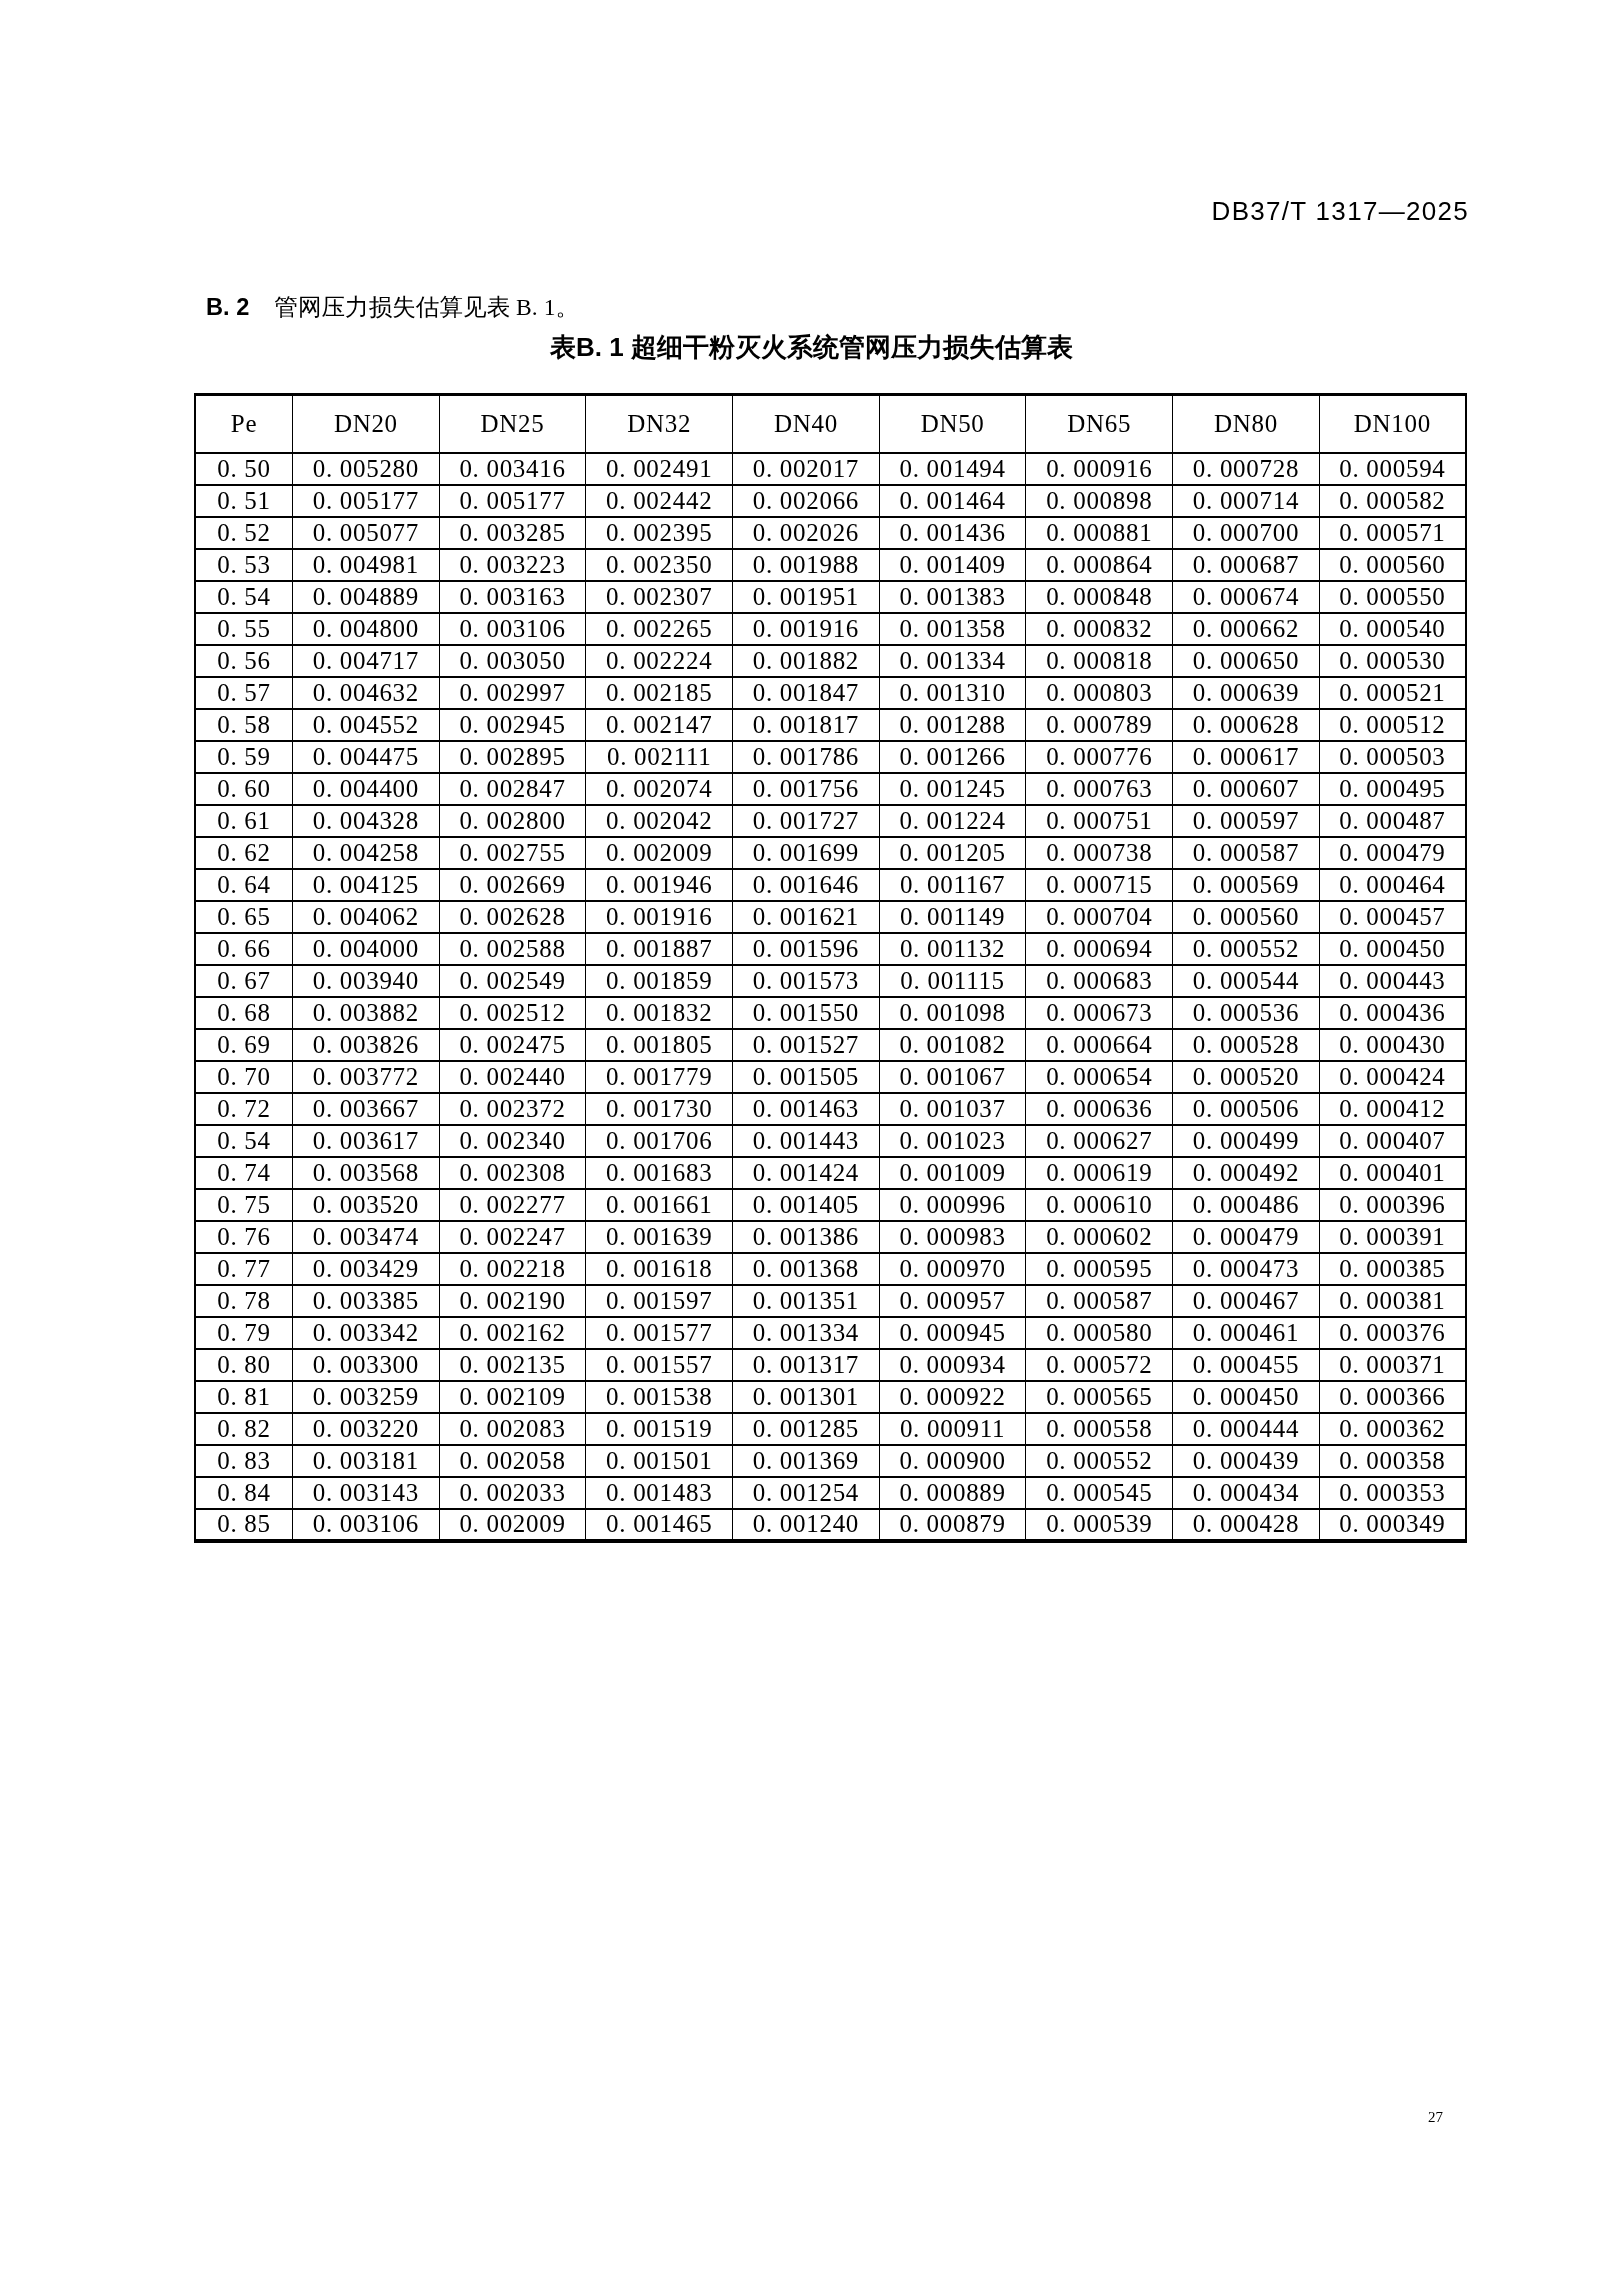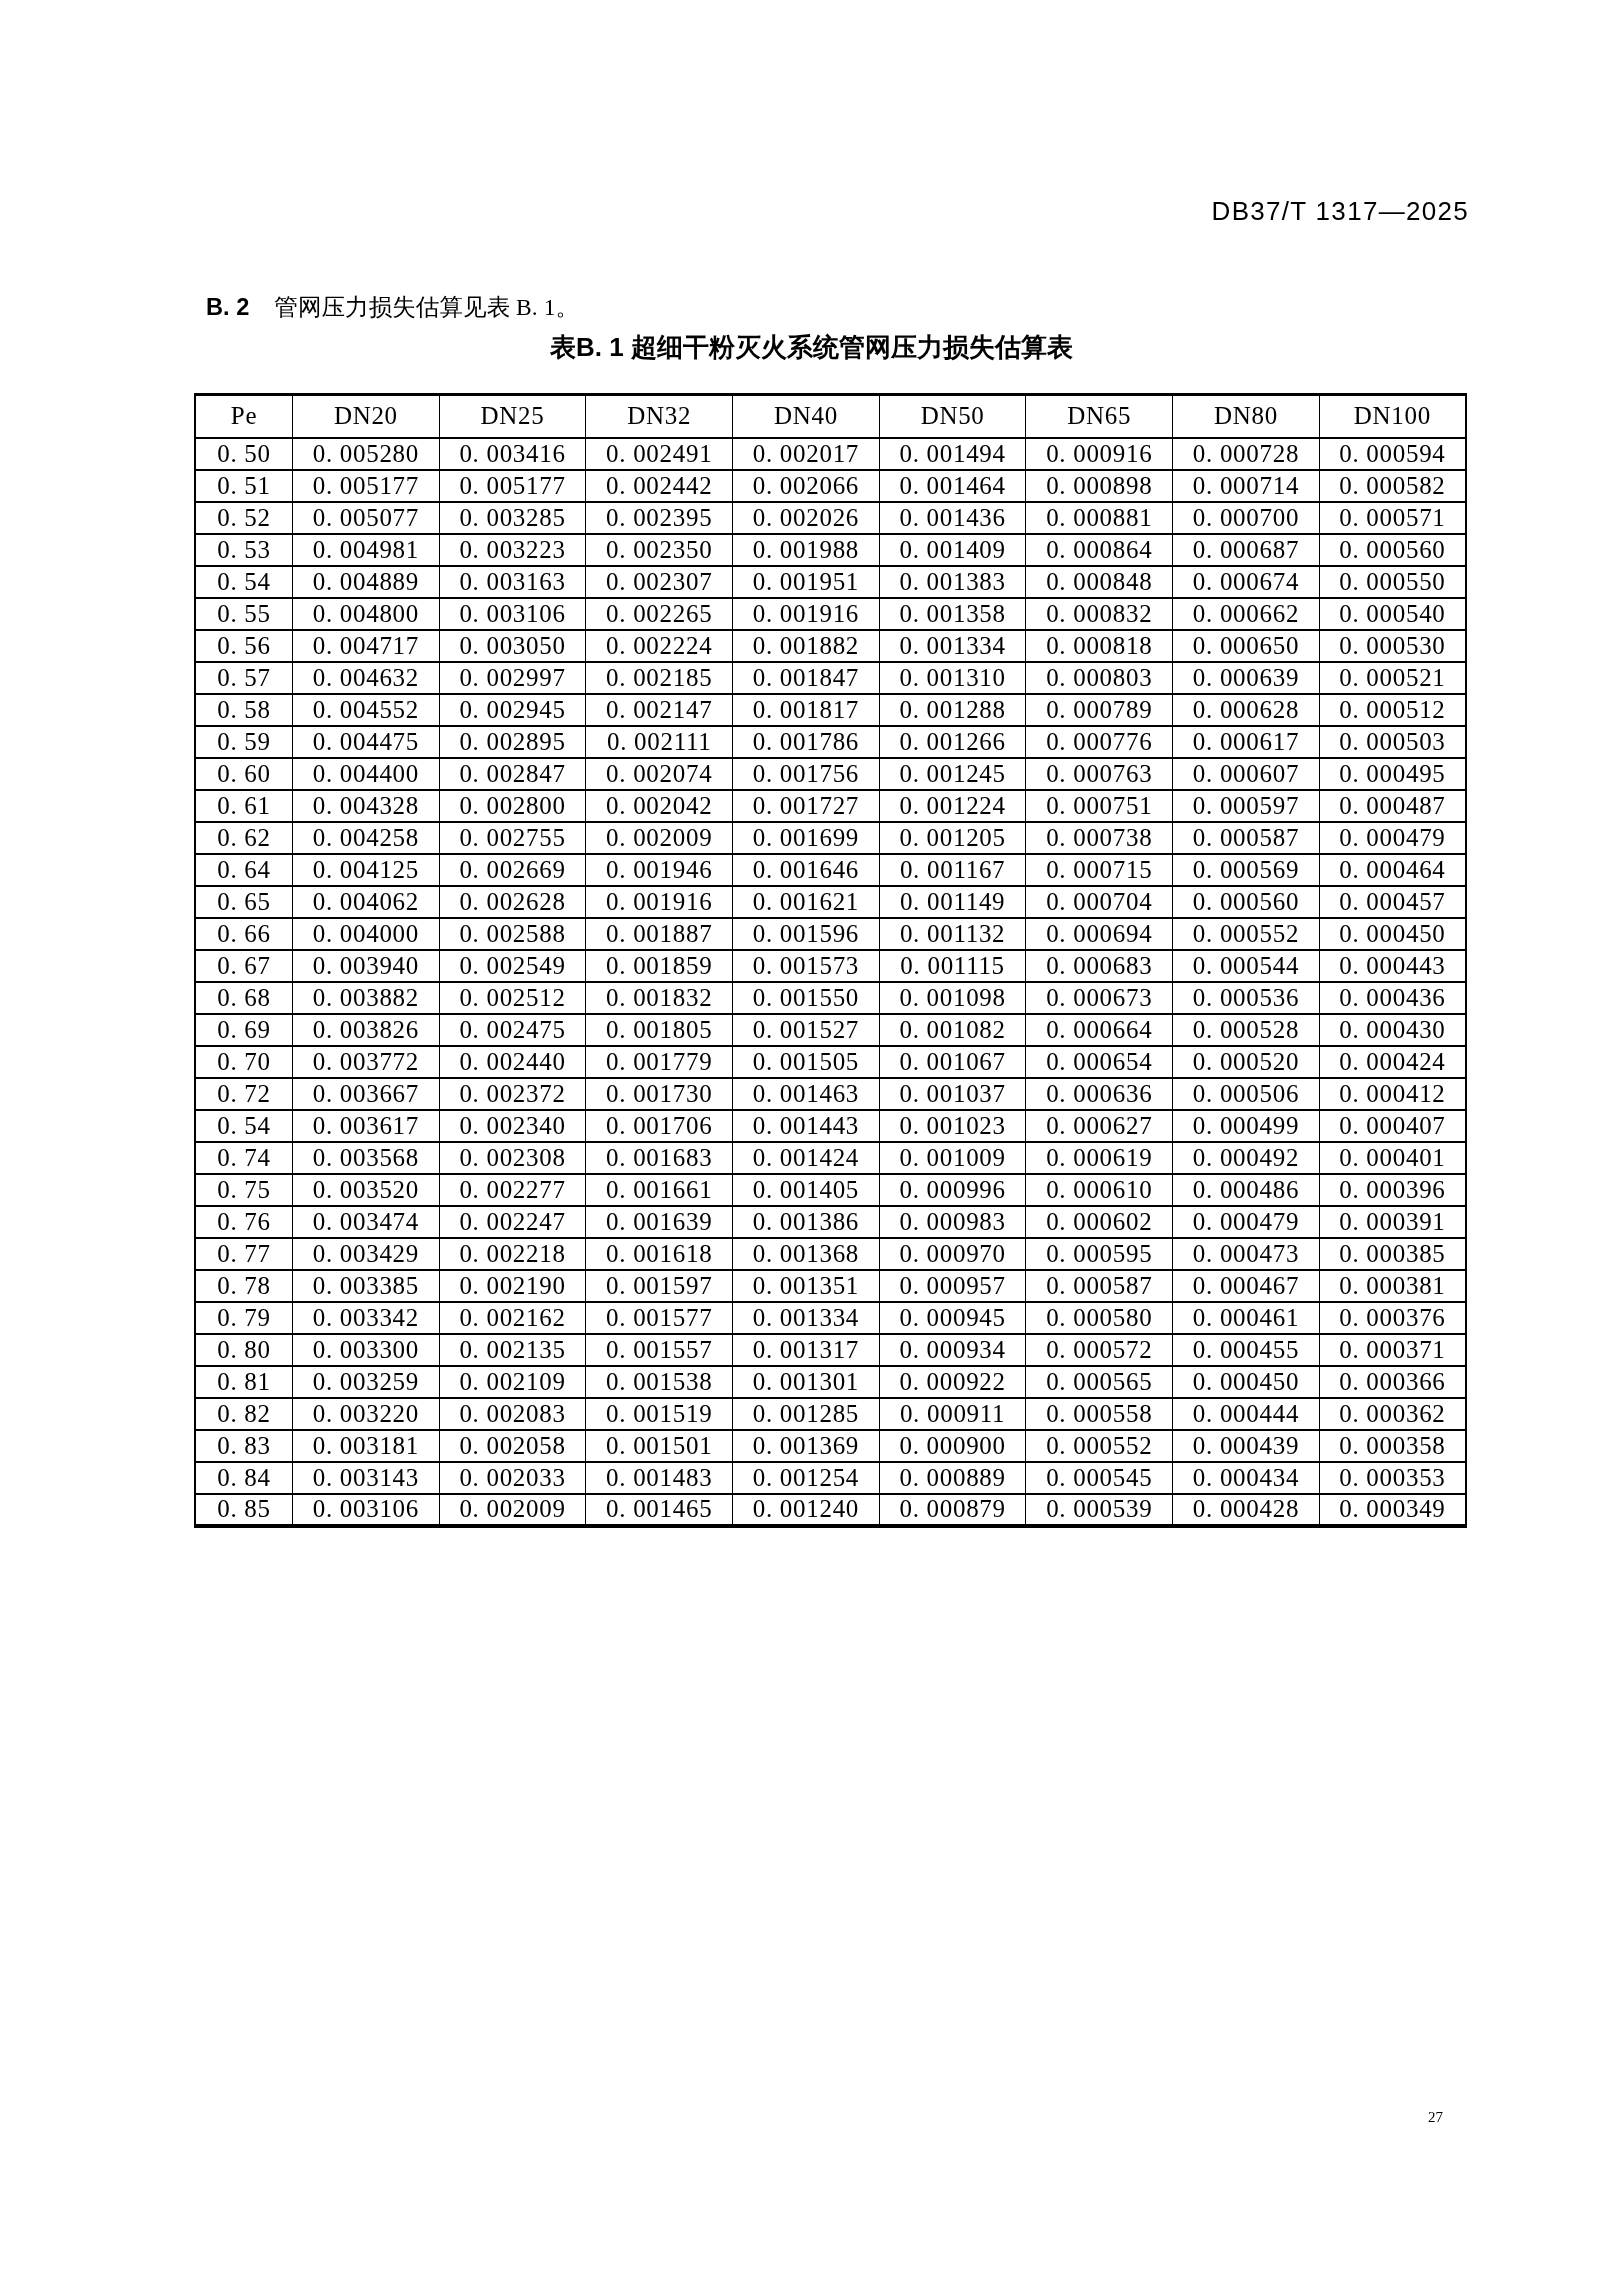--- a/index.html
+++ b/index.html
@@ -68,21 +68,21 @@
     text-align: center;
     vertical-align: middle;
     font-size: 25px;
     font-weight: normal;
     font-family: "Liberation Serif", serif;
     padding: 0;
     letter-spacing: 0.7px;
     white-space: nowrap;
     overflow: hidden;
   }
-  .loss-table thead tr { height: 43px; padding-left: 28px; }
+  .loss-table thead tr { height: 58px; padding-left: 28px; }
   .loss-table thead th { border-bottom-width: 2.6px; }
   .loss-table tbody tr { height: 32px; }
   .loss-table th:first-child,
   .loss-table td:first-child { width: 96px; }
   .page-number {
     position: absolute;
     top: 2109px;
     right: 180px;
     font-size: 15px;
     font-family: "Liberation Serif", serif;

